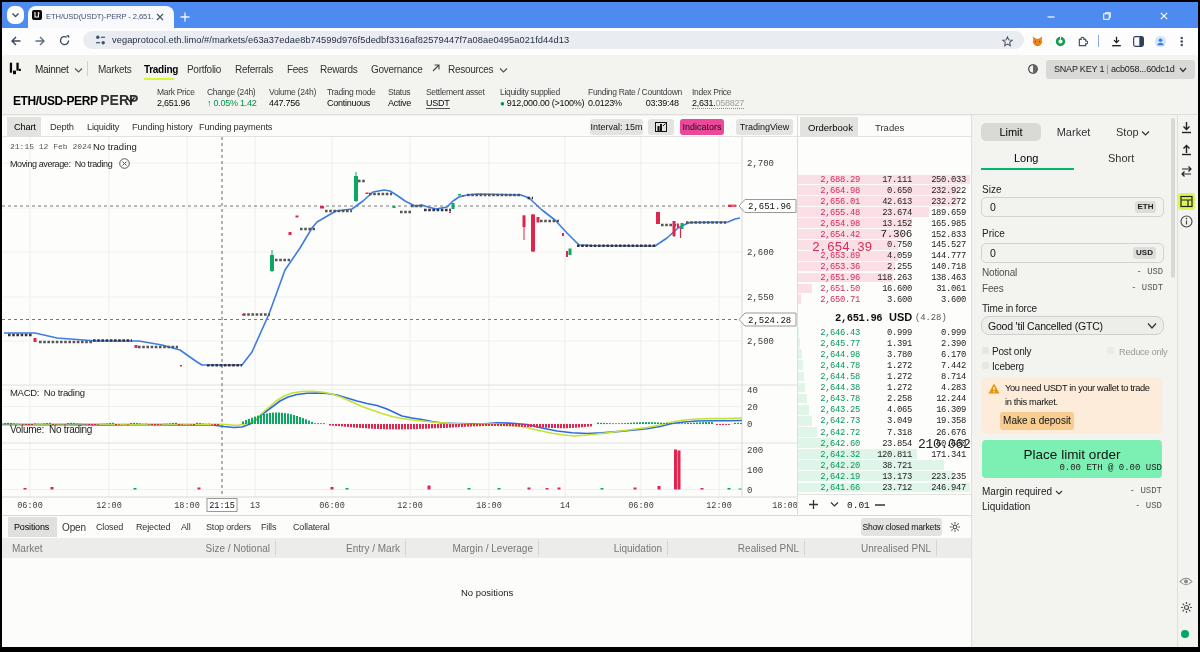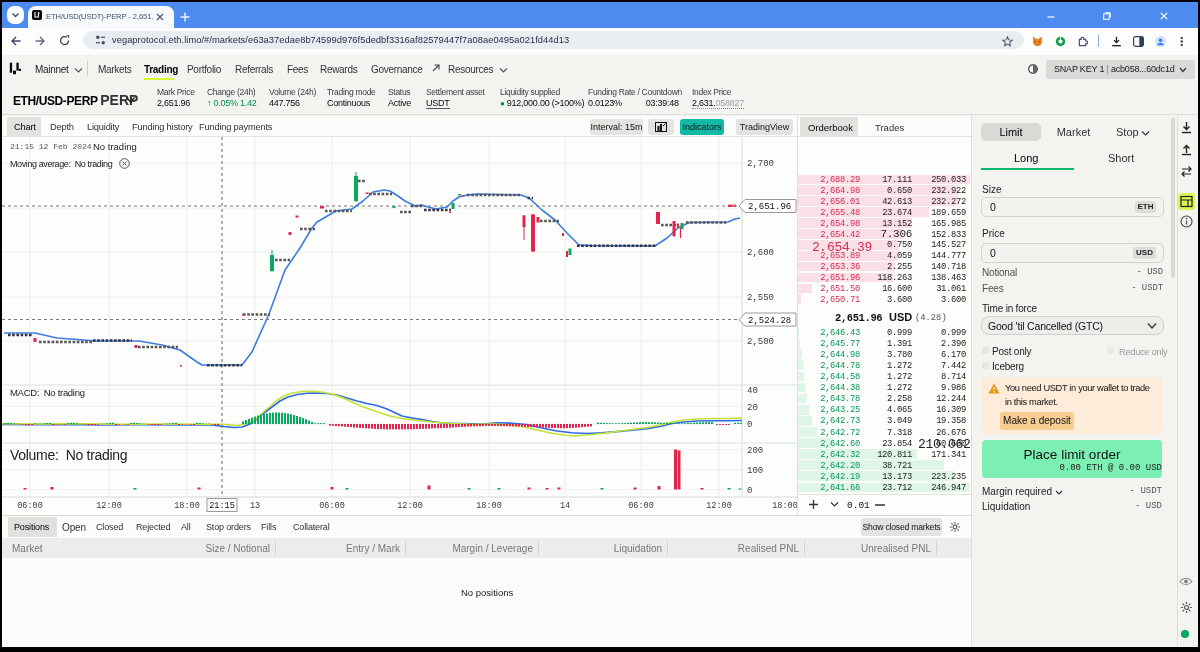--- a/index.html
+++ b/index.html
@@ -158,21 +158,21 @@
 <div class="a" style="left:132px;top:122px;font-size:9.3px;letter-spacing:-0.2px;color:#333">Funding history</div>
 <div class="a" style="left:199px;top:122px;font-size:9.3px;letter-spacing:-0.2px;color:#333">Funding payments</div>
 <div class="a" style="left:590px;top:119px;width:53px;height:16px;background:#e3e3e0;border-radius:3px;text-align:center;font-size:9px;color:#111;line-height:16px">Interval: 15m</div>
 <div class="a" style="left:648px;top:119px;width:26px;height:16px;background:#e3e3e0;border-radius:3px"></div>
 <svg class="a" style="left:655px;top:122px" width="12" height="10" viewBox="0 0 12 10">
     <rect x="0.5" y="0.5" width="11" height="9" fill="none" stroke="#111"></rect>
     <rect x="2.5" y="4" width="2" height="5" fill="#111"></rect>
     <rect x="5" y="2" width="2" height="7" fill="#111"></rect>
     <path d="M8 4 L10.5 1.5" stroke="#111"></path>
   </svg>
-<div class="a" style="left:680px;top:119px;width:44px;height:16px;background:#14b8a6;border-radius:3px;text-align:center;font-size:9px;color:#111;line-height:16px">Indicators</div>
+<div class="a" style="left:680px;top:119px;width:44px;height:16px;background:#ec4899;border-radius:3px;text-align:center;font-size:9px;color:#111;line-height:16px">Indicators</div>
 <div class="a" style="left:736px;top:119px;width:57px;height:16px;background:#e3e3e0;border-radius:3px;text-align:center;font-size:9px;color:#111;line-height:16px">TradingView</div>
 <svg class="a" style="left:2px;top:137px" width="795" height="378" viewBox="0 0 795 378">
     <rect x="0" y="0" width="795" height="378" fill="#fdfdfc"></rect>
     <path d="M28 0 V360" stroke="#ededeb" stroke-width="1"></path>
     <path d="M107 0 V360" stroke="#ededeb" stroke-width="1"></path>
     <path d="M185 0 V360" stroke="#ededeb" stroke-width="1"></path>
     <path d="M253 0 V360" stroke="#ededeb" stroke-width="1"></path>
     <path d="M330 0 V360" stroke="#ededeb" stroke-width="1"></path>
     <path d="M408 0 V360" stroke="#ededeb" stroke-width="1"></path>
     <path d="M487 0 V360" stroke="#ededeb" stroke-width="1"></path>
@@ -534,21 +534,21 @@
     <rect x="726" y="67.5" width="8" height="2.5" fill="#e0254e" opacity="0.7"></rect>
   </svg>
 <div class="a m" style="left:10px;top:142px;font-size:8px;color:#555">21:15 12 Feb 2024</div>
 <div class="a" style="left:93px;top:141px;font-size:9.5px;color:#222">No trading</div>
 <div class="a" style="left:10px;top:159px;font-size:9px;letter-spacing:-0.4px;color:#222">Moving average:&nbsp; No trading</div>
 <svg class="a" style="left:119px;top:158px" width="11" height="11" viewBox="0 0 11 11">
     <circle cx="5.5" cy="5.5" r="4.8" fill="none" stroke="#555"></circle>
     <path d="M3.5 3.5 L7.5 7.5 M7.5 3.5 L3.5 7.5" stroke="#555" stroke-width="1"></path>
   </svg>
 <div class="a" style="left:10px;top:387px;font-size:9.5px;letter-spacing:-0.3px;color:#222">MACD:&nbsp; No trading</div>
-<div class="a" style="left:10px;top:447px;font-size:14px;letter-spacing:-0.3px;color:#222">Volume:&nbsp; No trading</div>
+<div class="a" style="left:10px;top:424px;font-size:10px;letter-spacing:-0.3px;color:#222">Volume:&nbsp; No trading</div>
 <div class="a" style="left:798px;top:116px;width:173px;height:21px;border-bottom:1px solid #e2e2df;background:#fcfcfa"></div>
 <div class="a" style="left:800px;top:117px;width:58px;height:20px;background:#e2e2df"></div>
 <div class="a" style="left:808px;top:122px;font-size:9.5px;color:#000">Orderbook</div>
 <div class="a" style="left:875px;top:122px;font-size:9.5px;color:#333">Trades</div>
 <div class="a" style="left:798px;top:137px;width:173px;height:378px;background:#fdfdfc"></div>
 <div class="a" style="left:798px;top:174.5px;width:172.0px;height:9.8px;background:#fbdfe7"></div>
 <div class="a m r" style="left:812px;top:175.0px;width:48px;font-size:8.8px;letter-spacing:-0.3px;color:#d52c55">2,688.29</div>
 <div class="a m r" style="left:866px;top:175.0px;width:46px;font-size:8.8px;letter-spacing:-0.3px;color:#222">17.111</div>
 <div class="a m r" style="left:918px;top:175.0px;width:48px;font-size:8.8px;letter-spacing:-0.3px;color:#222">250.033</div>
 <div class="a" style="left:798px;top:185.4px;width:160.2px;height:9.8px;background:#fbdfe7"></div>
@@ -614,21 +614,21 @@
 <div class="a m r" style="left:812px;top:360.9px;width:48px;font-size:8.8px;letter-spacing:-0.3px;color:#059a5a">2,644.78</div>
 <div class="a m r" style="left:866px;top:360.9px;width:46px;font-size:8.8px;letter-spacing:-0.3px;color:#222">1.272</div>
 <div class="a m r" style="left:918px;top:360.9px;width:48px;font-size:8.8px;letter-spacing:-0.3px;color:#222">7.442</div>
 <div class="a" style="left:798px;top:371.5px;width:6.1px;height:9.8px;background:#def5e8"></div>
 <div class="a m r" style="left:812px;top:372.0px;width:48px;font-size:8.8px;letter-spacing:-0.3px;color:#059a5a">2,644.58</div>
 <div class="a m r" style="left:866px;top:372.0px;width:46px;font-size:8.8px;letter-spacing:-0.3px;color:#222">1.272</div>
 <div class="a m r" style="left:918px;top:372.0px;width:48px;font-size:8.8px;letter-spacing:-0.3px;color:#222">8.714</div>
 <div class="a" style="left:798px;top:382.6px;width:7.0px;height:9.8px;background:#def5e8"></div>
 <div class="a m r" style="left:812px;top:383.1px;width:48px;font-size:8.8px;letter-spacing:-0.3px;color:#059a5a">2,644.38</div>
 <div class="a m r" style="left:866px;top:383.1px;width:46px;font-size:8.8px;letter-spacing:-0.3px;color:#222">1.272</div>
-<div class="a m r" style="left:918px;top:383.1px;width:48px;font-size:8.8px;letter-spacing:-0.3px;color:#222">9.986</div>
+<div class="a m r" style="left:918px;top:383.1px;width:48px;font-size:8.8px;letter-spacing:-0.3px;color:#222">4.283</div>
 <div class="a" style="left:798px;top:393.7px;width:8.5px;height:9.8px;background:#def5e8"></div>
 <div class="a m r" style="left:812px;top:394.2px;width:48px;font-size:8.8px;letter-spacing:-0.3px;color:#059a5a">2,643.78</div>
 <div class="a m r" style="left:866px;top:394.2px;width:46px;font-size:8.8px;letter-spacing:-0.3px;color:#222">2.258</div>
 <div class="a m r" style="left:918px;top:394.2px;width:48px;font-size:8.8px;letter-spacing:-0.3px;color:#222">12.244</div>
 <div class="a" style="left:798px;top:404.8px;width:11.4px;height:9.8px;background:#def5e8"></div>
 <div class="a m r" style="left:812px;top:405.3px;width:48px;font-size:8.8px;letter-spacing:-0.3px;color:#059a5a">2,643.25</div>
 <div class="a m r" style="left:866px;top:405.3px;width:46px;font-size:8.8px;letter-spacing:-0.3px;color:#222">4.065</div>
 <div class="a m r" style="left:918px;top:405.3px;width:48px;font-size:8.8px;letter-spacing:-0.3px;color:#222">16.309</div>
 <div class="a" style="left:798px;top:415.9px;width:13.5px;height:9.8px;background:#def5e8"></div>
 <div class="a m r" style="left:812px;top:416.4px;width:48px;font-size:8.8px;letter-spacing:-0.3px;color:#059a5a">2,642.73</div>

